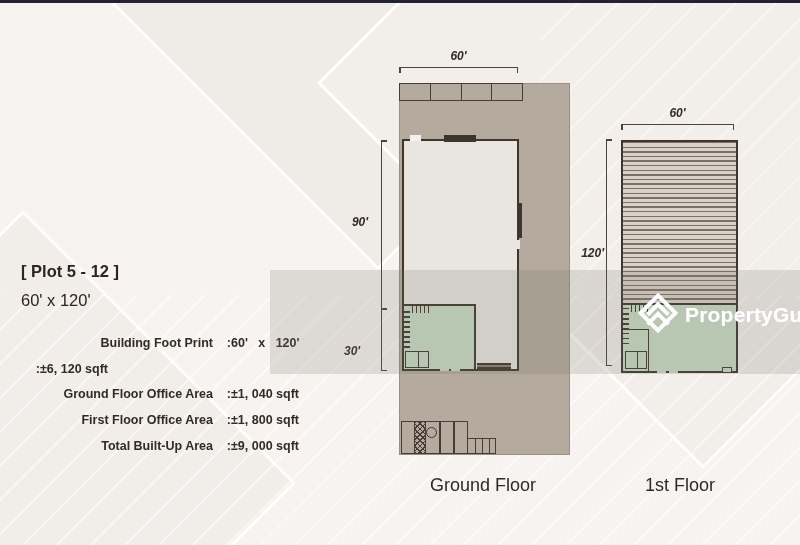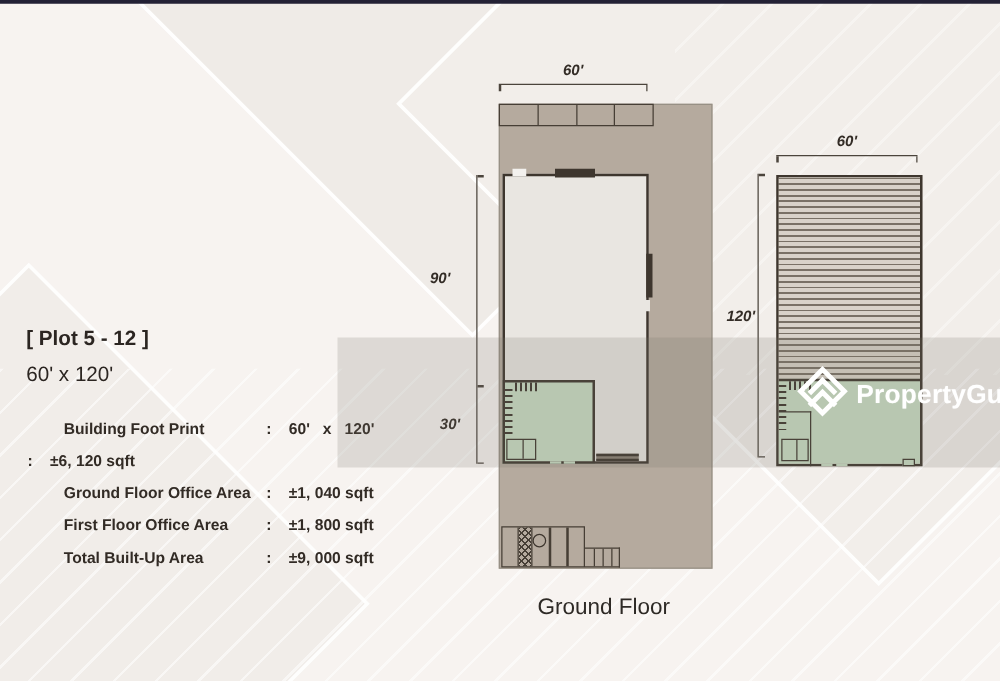--- a/index.html
+++ b/index.html
@@ -1,18 +1,18 @@
 <!DOCTYPE html>
 <html><head>
 <meta charset="utf-8">
 <style>
   html,body{margin:0;padding:0;background:#e8e4e0;}
   .page{position:relative;width:800px;height:545px;overflow:hidden;
         background:#f7f3f0;font-family:"Liberation Sans",sans-serif;}
-  .abs{position:absolute;}
+  .abs{position:absolute;text-align:right;}
 
   
   .bg-diamond{position:absolute;transform:rotate(45deg);}
   .bg-d1{left:150px;top:-280px;width:450px;height:450px;background:#efebe7;border:3px solid rgba(255,255,255,.95);}
   .bg-d2{left:430px;top:-190px;width:540px;height:540px;background:#f2eeea;border:3px solid rgba(255,255,255,.9);}
   .bg-d3{left:-170px;top:290px;width:380px;height:380px;background:#f1ede9;border:3px solid rgba(255,255,255,.9);}
   .bg-stripes{position:absolute;left:0;top:295px;width:800px;height:250px;
       background:repeating-linear-gradient(135deg,rgba(255,255,255,.55) 0 2px,rgba(0,0,0,0) 2px 24px);}
   .bg-stripes2{position:absolute;left:540px;top:0;width:260px;height:300px;
       background:repeating-linear-gradient(135deg,rgba(255,255,255,.35) 0 2px,rgba(0,0,0,0) 2px 28px);}
@@ -143,22 +143,22 @@
       <span class="spec-value">±9, 000 sqft</span>
     </div>
   </div>
 
   <div class="dim-label" style="left:399px;top:49px;width:119px;text-align:center;">60'</div>
   <div class="bracket-h" style="left:399px;top:67px;width:119px;height:6px;">
     <span class="tick" style="left:0;"></span>
       <span class="tick" style="right:0;"></span>
   </div>
 
-  <div class="dim-label" style="left:344px;top:215px;width:32px;text-align:left;">90'</div>
-  <div class="dim-label" style="left:344px;top:332px;width:32px;text-align:center;">30'</div>
+  <div class="dim-label" style="left:344px;top:215px;width:32px;text-align:center;">90'</div>
+  <div class="dim-label" style="left:344px;top:344px;width:32px;text-align:left;">30'</div>
   <div class="bracket-v" style="left:381px;top:140px;width:6px;height:231px;">
     <span class="tick" style="top:0;"></span>
     <span class="tick" style="top:168px;"></span>
     <span class="tick" style="bottom:0;"></span>
   </div>
 
   <div class="abs gf-plot">
     <div class="gf-cells">
       <div class="cell"></div>
         <div class="cell"></div>
@@ -213,20 +213,21 @@
       <div class="hatch-h"></div>
       <div class="ff-step"></div>
       <div class="toilet" style="left:2px;bottom:2px;width:20px;height:16px;">
           <span class="fix"></span>
         </div>
       <div class="door-gap" style="left:34px;"></div>
       <div class="door-gap" style="left:46px;"></div>
       <div class="ff-right-step"></div>
     </div>
   </div>
+  <div class="caption" style="left:620px;top:475px;width:120px;">1st Floor</div>
 
   <div class="gray-band"></div>
 
   <div class="abs wm-brand">
     <span>
       <svg width="42" height="42" viewBox="0 0 48 48" fill="none">
         <path d="M24 4 L44 24 L24 44 L4 24 Z" stroke="#ffffff" stroke-width="4.5" fill="none"></path>
         <path d="M12 26 L24 14 L36 26" stroke="#ffffff" stroke-width="4.5" fill="none"></path>
         <path d="M12 37 L24 25 L36 37" stroke="#ffffff" stroke-width="4.5" fill="none"></path>
       </svg>

